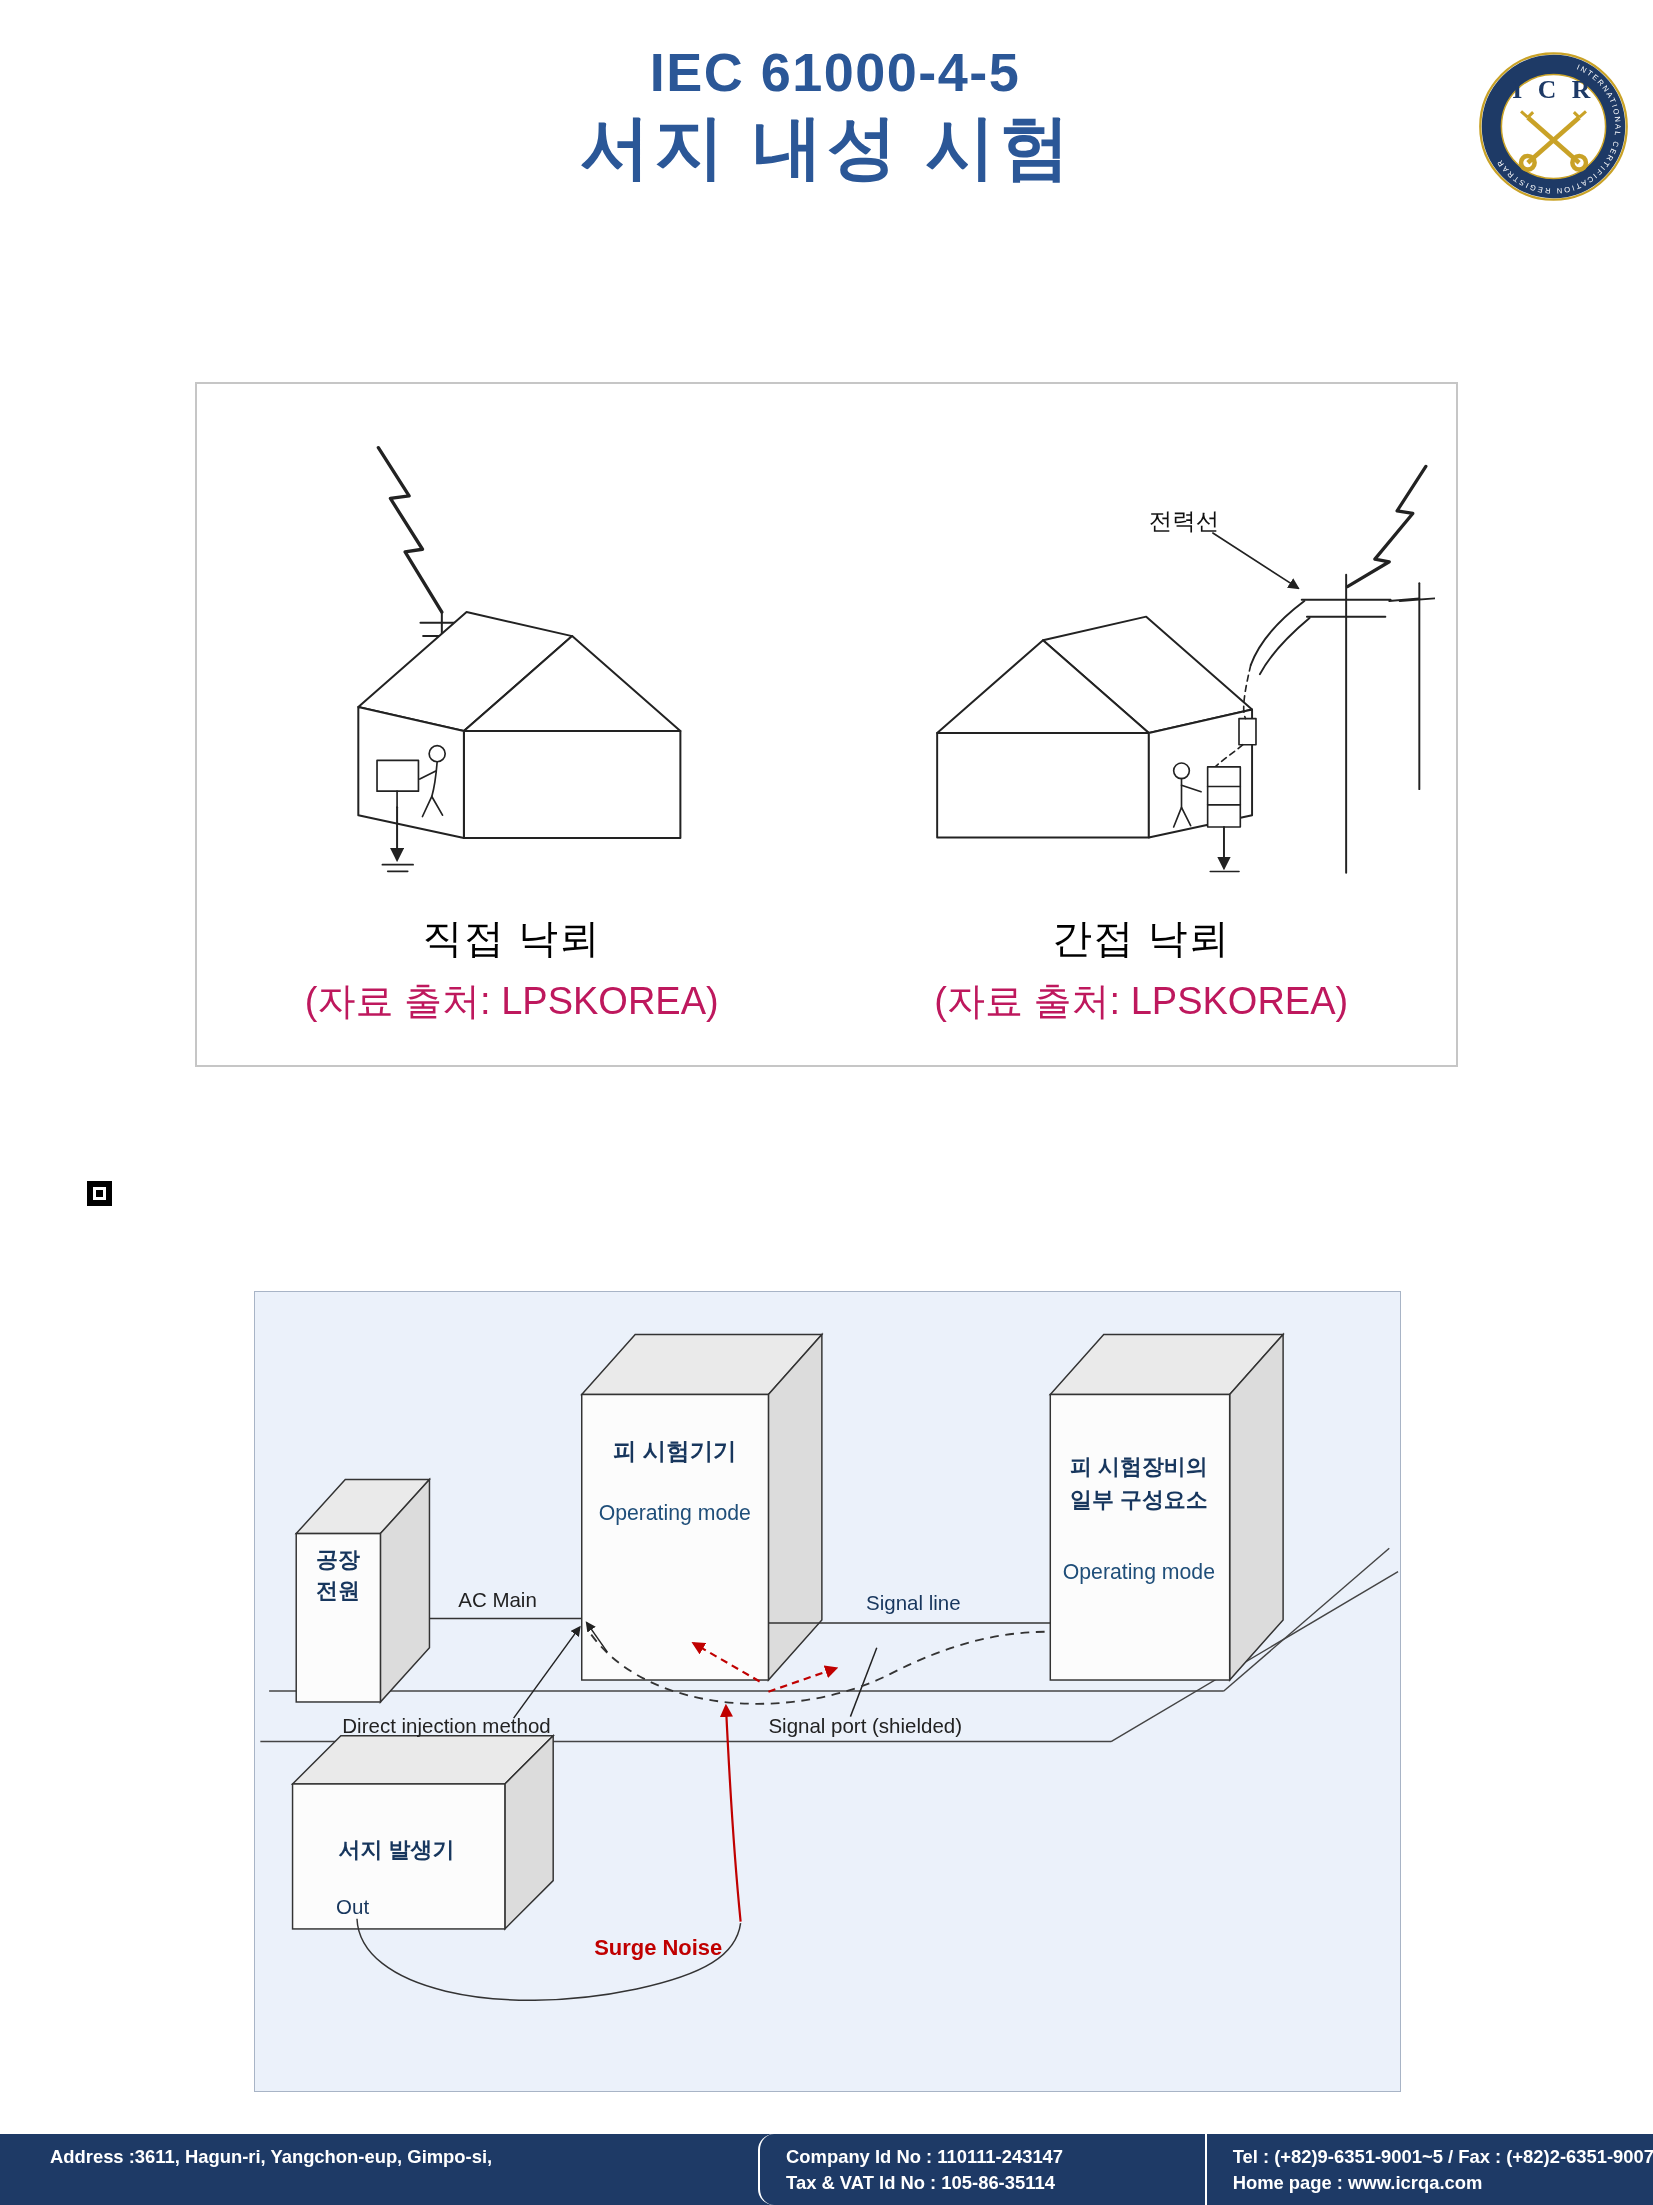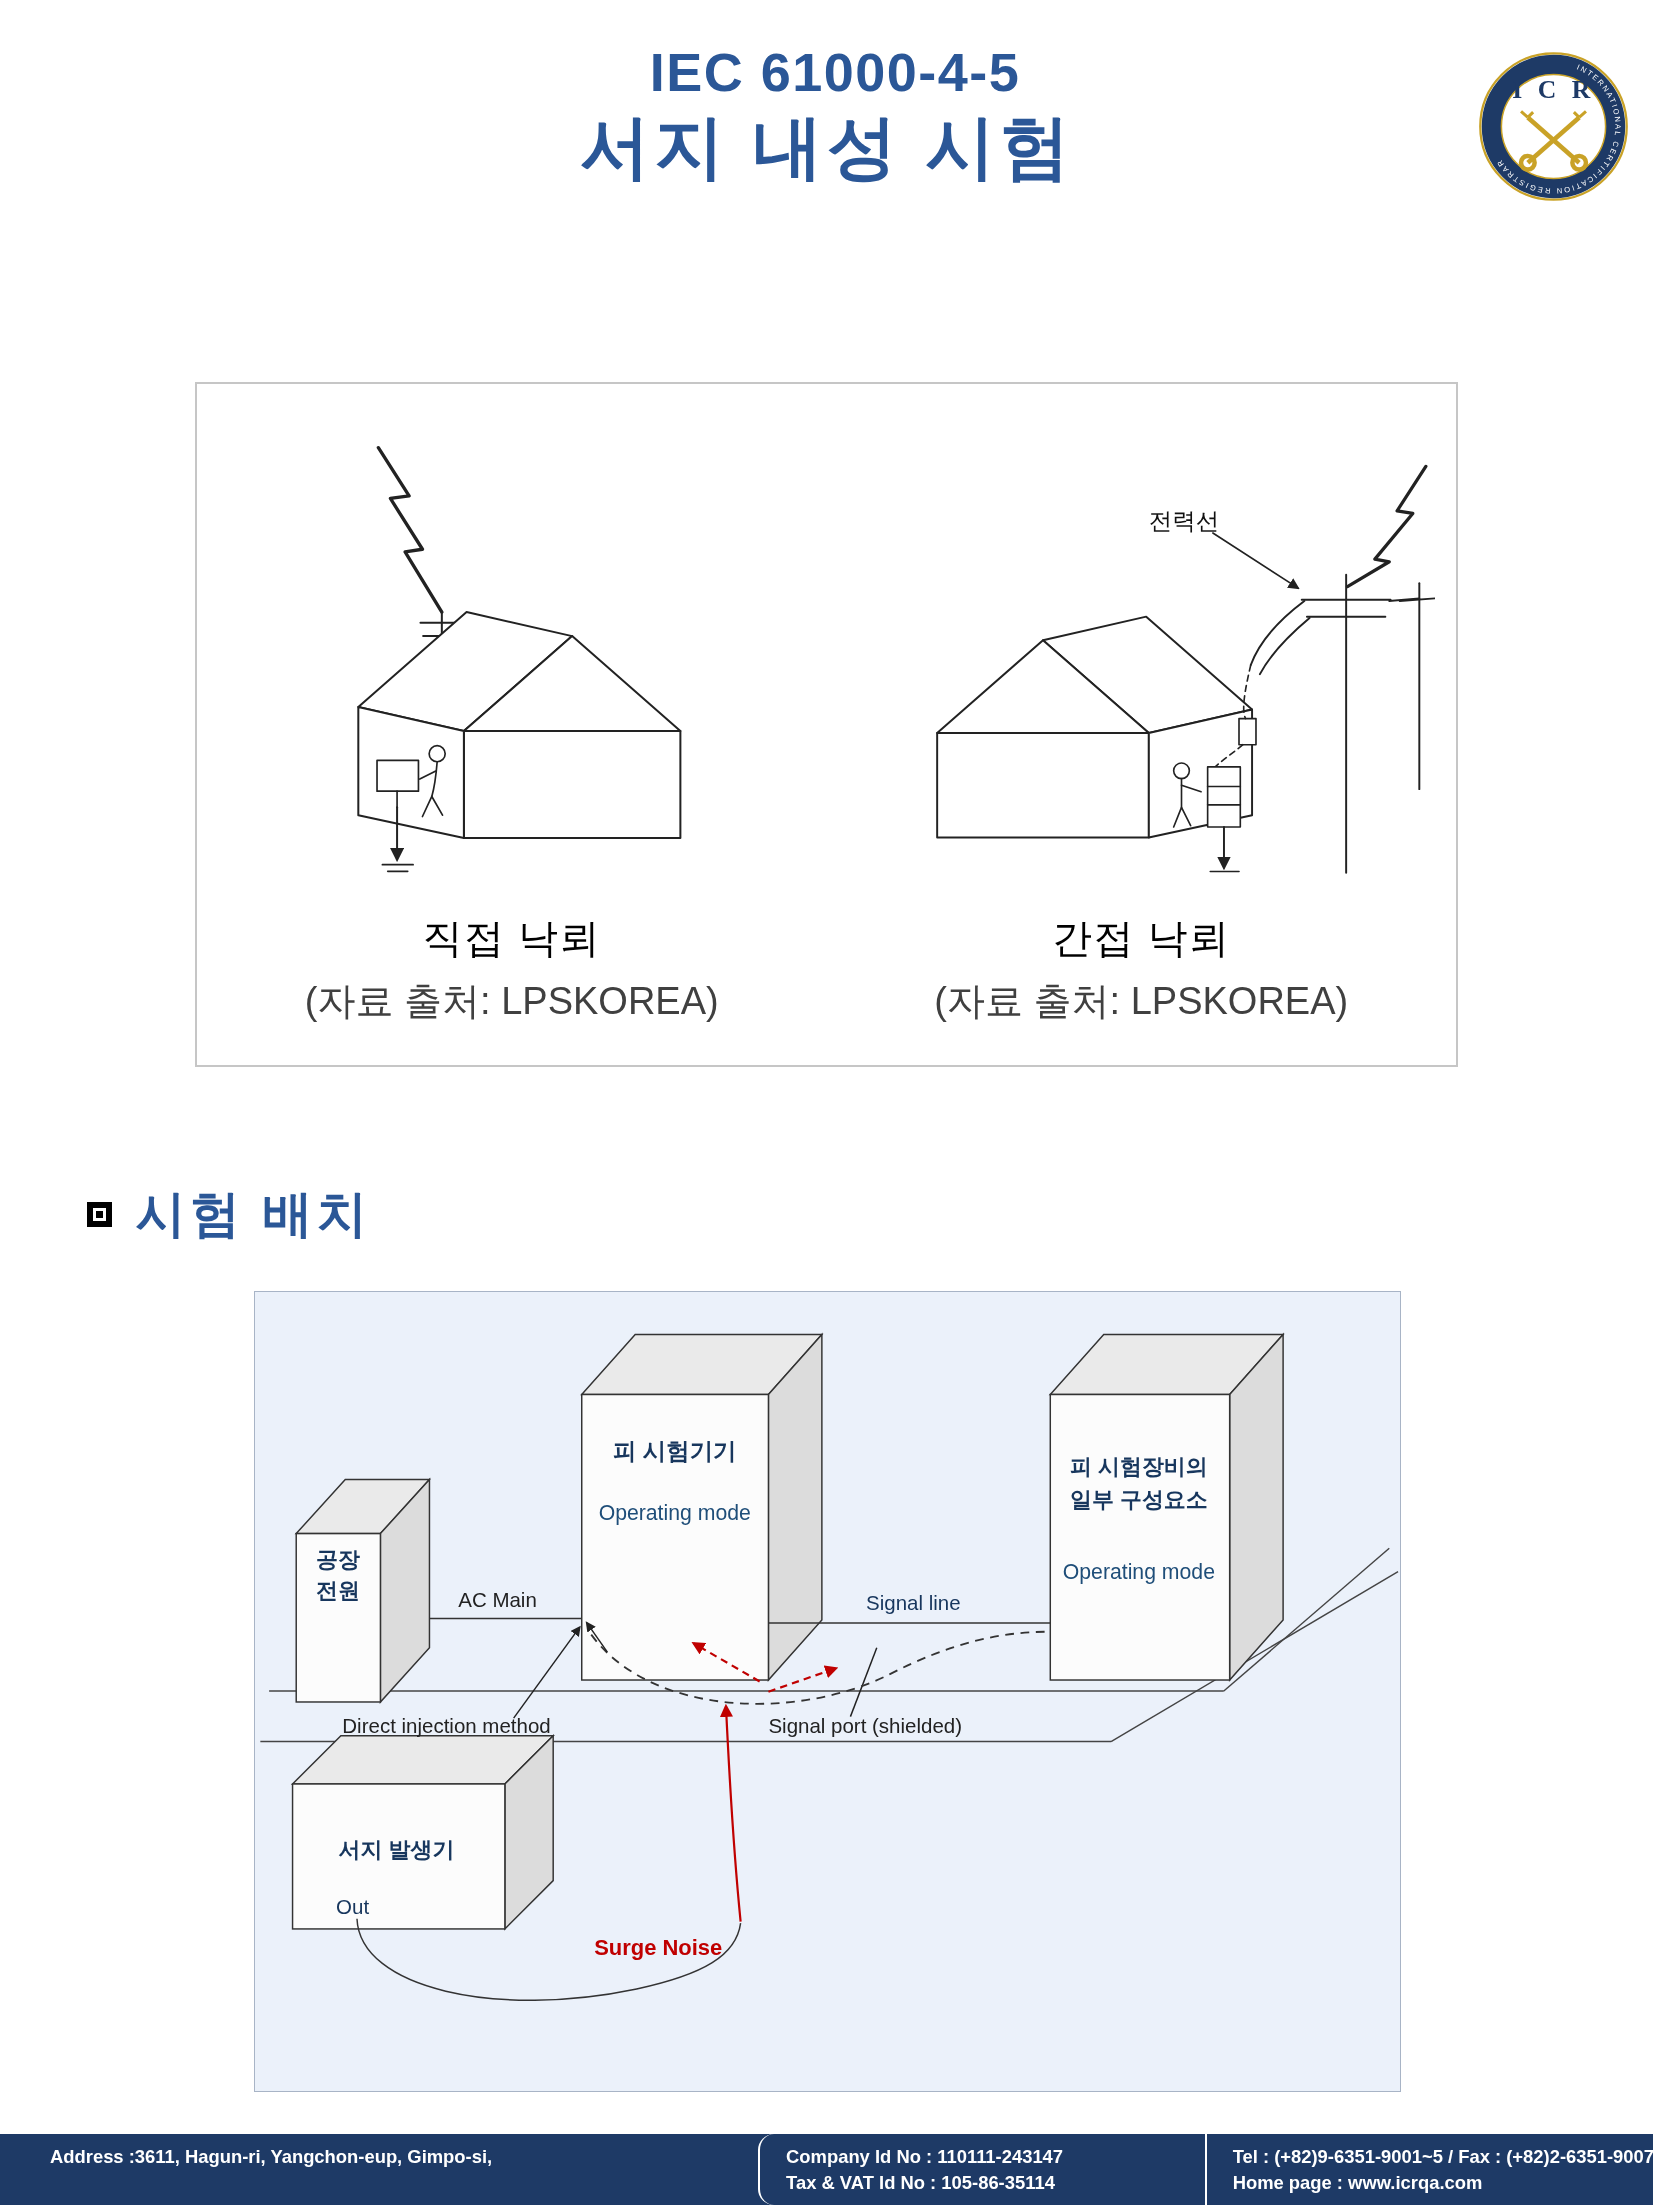--- a/index.html
+++ b/index.html
@@ -38,21 +38,21 @@
   }
   .fig-col {
     width: 50%;
     display: flex;
     flex-direction: column;
     align-items: center;
     justify-content: center;
   }
   .fig-col svg { margin-top: 19px; }
   .fig-caption { font-size: 40px; color: #000; letter-spacing: 1.5px; margin-top: 29px; }
-  .fig-source  { font-size: 38px; color: #404040; margin-top: 10px; }
+  .fig-source  { font-size: 38px; color: #be185d; margin-top: 10px; }
 
   
   .section-heading {
     position: absolute;
     left: 87px; top: 1181px;
     display: flex; align-items: center; gap: 23.5px;
   }
   .bullet { width: 25px; height: 25px; border: 6.6px solid #000; background: #fff; position: relative; }
   .bullet::after { content:""; position:absolute; inset:2.9px; background:#000; }
   .heading-text { font-size: 50px; font-weight: bold; color: #2B5797; letter-spacing: 4.4px; }
@@ -206,21 +206,20 @@
         </g>
         <text x="462" y="122" font-size="36" fill="#111">전력선</text>
       </svg>
       <div class="fig-caption">간접 낙뢰</div>
       <div class="fig-source">(자료 출처: LPSKOREA)</div>
     </div>
   </div>
 
   <div class="section-heading">
     <span class="bullet"></span>
-    <span class="heading-text">시험 배치</span>
   </div>
 
   <div class="diagram-box">
     <svg viewBox="0 0 1560 1090" width="1144" height="798">
       <defs>
         <marker id="ah-d" viewBox="0 0 10 10" refX="8" refY="5" markerWidth="7" markerHeight="7" orient="auto">
           <path d="M0,0 L10,5 L0,10 z" fill="#222"></path>
         </marker>
         <marker id="ah-dr" viewBox="0 0 10 10" refX="8" refY="5" markerWidth="6" markerHeight="6" orient="auto">
           <path d="M0,0 L10,5 L0,10 z" fill="#C00000"></path>

